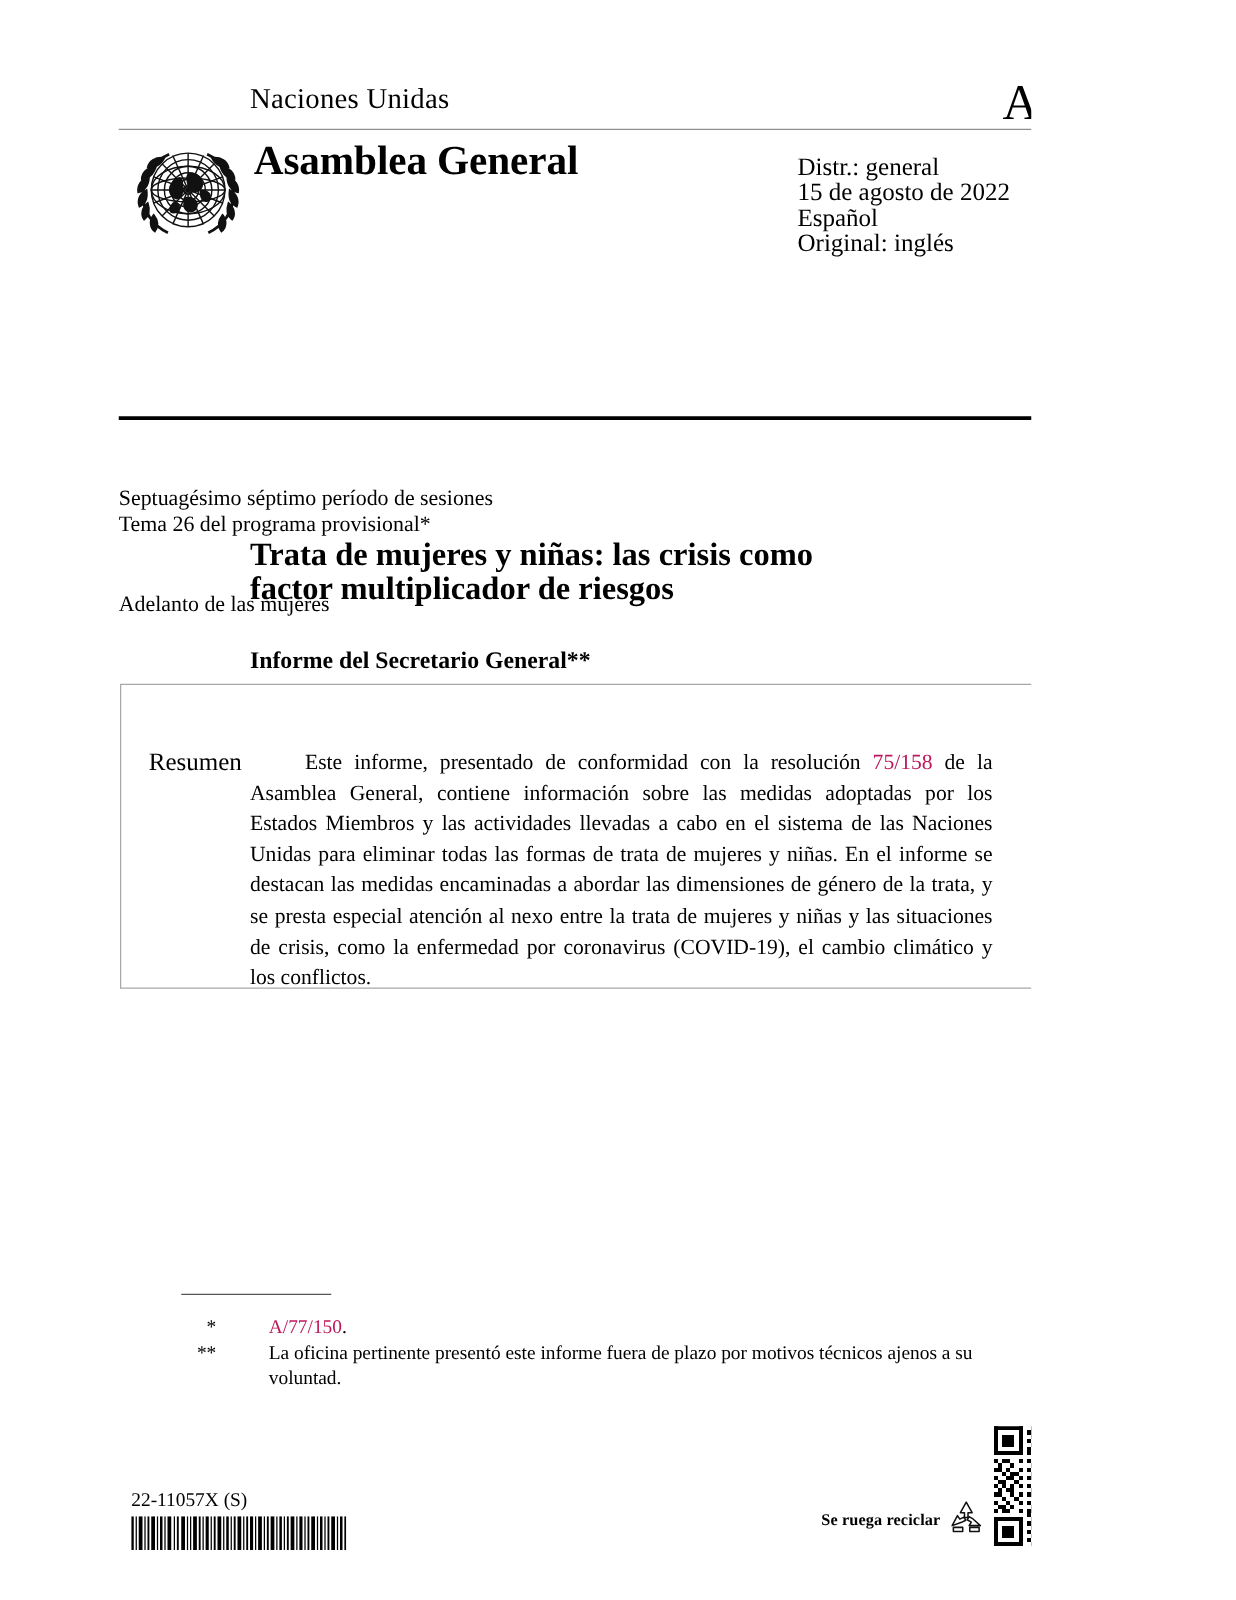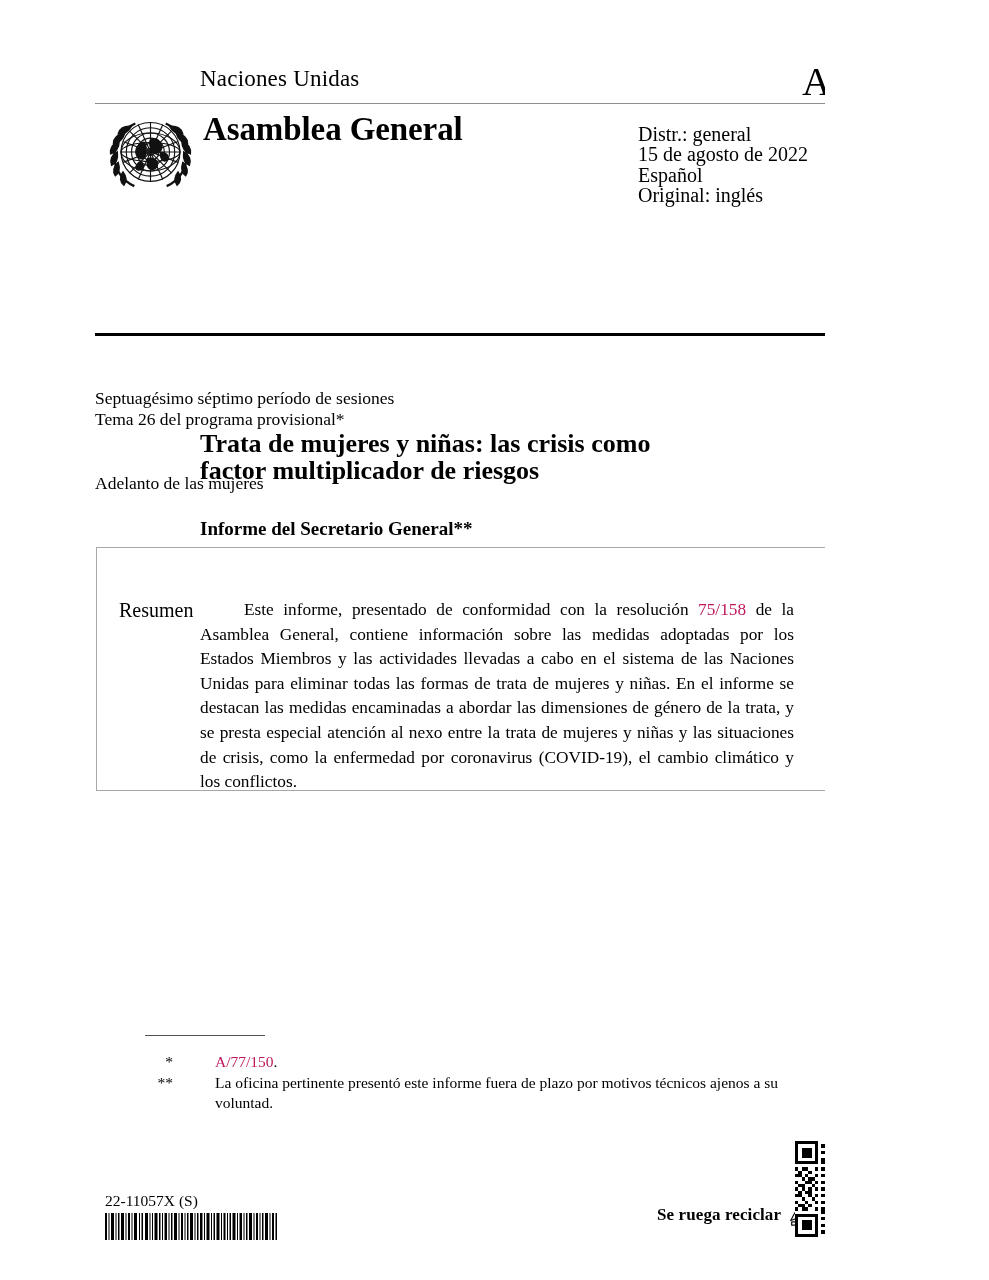--- a/index.html
+++ b/index.html
@@ -207,21 +207,21 @@
   }
   .recycle-wrap {
     position: absolute;
     left: 657px;
     top: 1198px;
     display: flex;
     align-items: center;
     gap: 5px;
   }
   .recycle-text {
-    font-size: 17px;
+    font-size: 13px;
     font-weight: bold;
     letter-spacing: .1px;
     white-space: nowrap;
   }
   .qr {
     position: absolute;
     left: 795px;
     top: 1141px;
     width: 96px;
     height: 96px;

